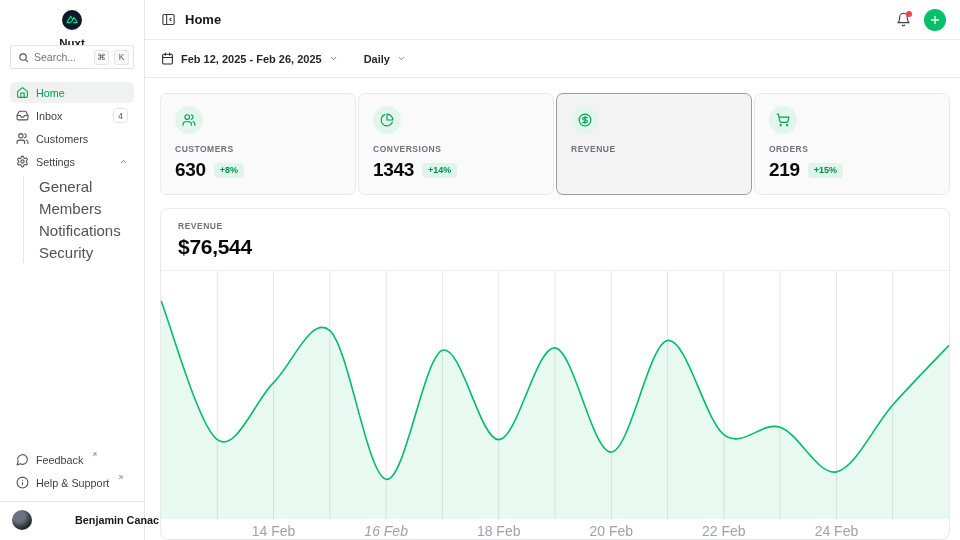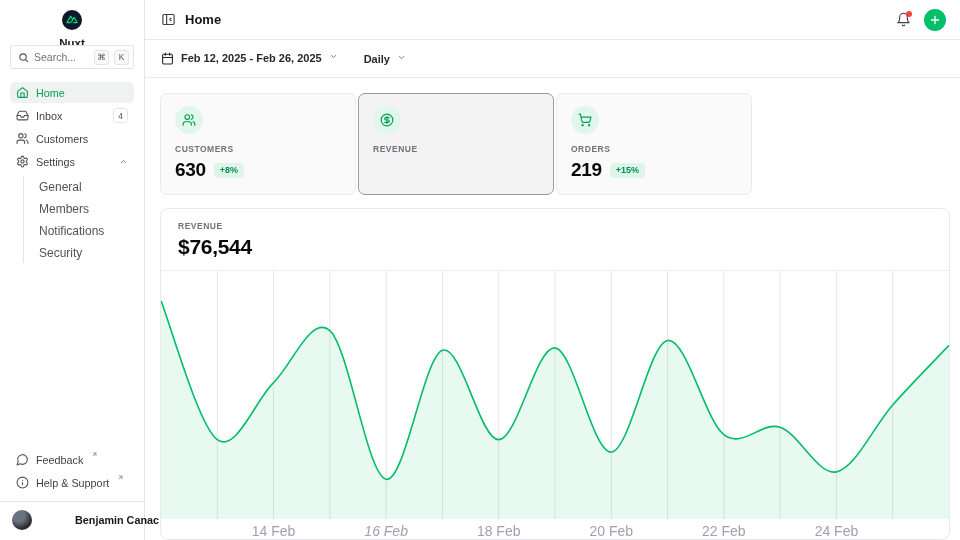--- a/index.html
+++ b/index.html
@@ -46,21 +46,21 @@
   .count-badge {
     min-width: 15px; height: 15px; border: 1px solid #e4e4e7; border-radius: 4px;
     font-size: 8.5px; color: #52525b; display: flex; align-items: center;
     justify-content: center; padding: 0 3px; background: #fff; font-weight: 500;
   }
   .submenu {
     margin: 2px 0 0 13px; border-left: 1px solid #e4e4e7;
     padding-left: 11px; display: flex; flex-direction: column; gap: 1px;
   }
   .submenu-item {
-    height: 21px; display: flex; align-items: center; font-size: 12px;
+    height: 21px; display: flex; align-items: center; font-size: 15px;
     color: #52525b; cursor: pointer; border-radius: 5px; padding: 0 4px; font-weight: 500;
   }
   .spacer { flex: 1; }
   .ext-arrow { font-size: 8px; color: #71717a; margin-left: 1px; align-self: flex-start; margin-top: 2px; }
 
   .user-row {
     border-top: 1px solid #e4e4e7; margin: 8px -10px 0 -10px;
     padding: 8px 12px 2px 12px; display: flex; align-items: center; gap: 7px; cursor: pointer;
   }
   .avatar { width: 20px; height: 20px; border-radius: 50%;
@@ -80,21 +80,21 @@
     border-radius: 50%; background: #ef4444; }
   .plus-btn {
     width: 22px; height: 22px; border-radius: 50%; background: #00c16a; border: none;
     color: #fff; display: flex; align-items: center; justify-content: center; cursor: pointer;
   }
 
   .toolbar {
     height: 38px; border-bottom: 1px solid #e9e9ec; display: flex;
     align-items: center; padding: 0 16px; gap: 26px; flex-shrink: 0;
   }
-  .tool-btn { display: flex; align-items: flex-start; gap: 7px; background: none; border: none;
+  .tool-btn { display: flex; align-items: center; gap: 7px; background: none; border: none;
     font-family: inherit; font-size: 11px; font-weight: 600; color: #27272a; cursor: pointer; }
   .tool-btn .chev { color: #71717a; display: flex; }
 
   .content { flex: 1; padding: 15px 10px 0 15px; display: flex; flex-direction: column; gap: 13px; min-height: 0; }
 
   
   .stats { display: grid; grid-template-columns: repeat(4, 1fr); gap: 2px; flex-shrink: 0; }
   .stat-card {
     background: #fafafa; border: 1px solid #e9e9eb; border-radius: 7px;
     padding: 12px 14px 13px 14px; cursor: pointer;
@@ -332,20 +332,33 @@
               <path d="M16 3.13a4 4 0 0 1 0 7.75"></path>
             </svg>
         </div>
         <div class="stat-label">CUSTOMERS</div>
         <div class="stat-value-row">
           <span class="stat-value">630</span>
           <span class="delta-badge">+8%</span>
         </div>
       </div>
 
+      <div class="stat-card">
+        <div class="stat-icon">
+          <svg width="14" height="14" viewBox="0 0 24 24" fill="none" stroke="currentColor" stroke-width="2" stroke-linecap="round" stroke-linejoin="round">
+              <path d="M21.21 15.89A10 10 0 1 1 8 2.83"></path>
+              <path d="M22 12A10 10 0 0 0 12 2v10z"></path>
+            </svg>
+        </div>
+        <div class="stat-label">CONVERSIONS</div>
+        <div class="stat-value-row">
+          <span class="stat-value">1343</span>
+          <span class="delta-badge">+14%</span>
+        </div>
+      </div>
 
       <div class="stat-card selected">
         <div class="stat-icon">
           <svg width="14" height="14" viewBox="0 0 24 24" fill="none" stroke="currentColor" stroke-width="2" stroke-linecap="round" stroke-linejoin="round">
               <circle cx="12" cy="12" r="10"></circle>
               <path d="M16 8h-6a2 2 0 1 0 0 4h4a2 2 0 1 1 0 4H8"></path>
               <path d="M12 18V6"></path>
             </svg>
         </div>
         <div class="stat-label">REVENUE</div>

